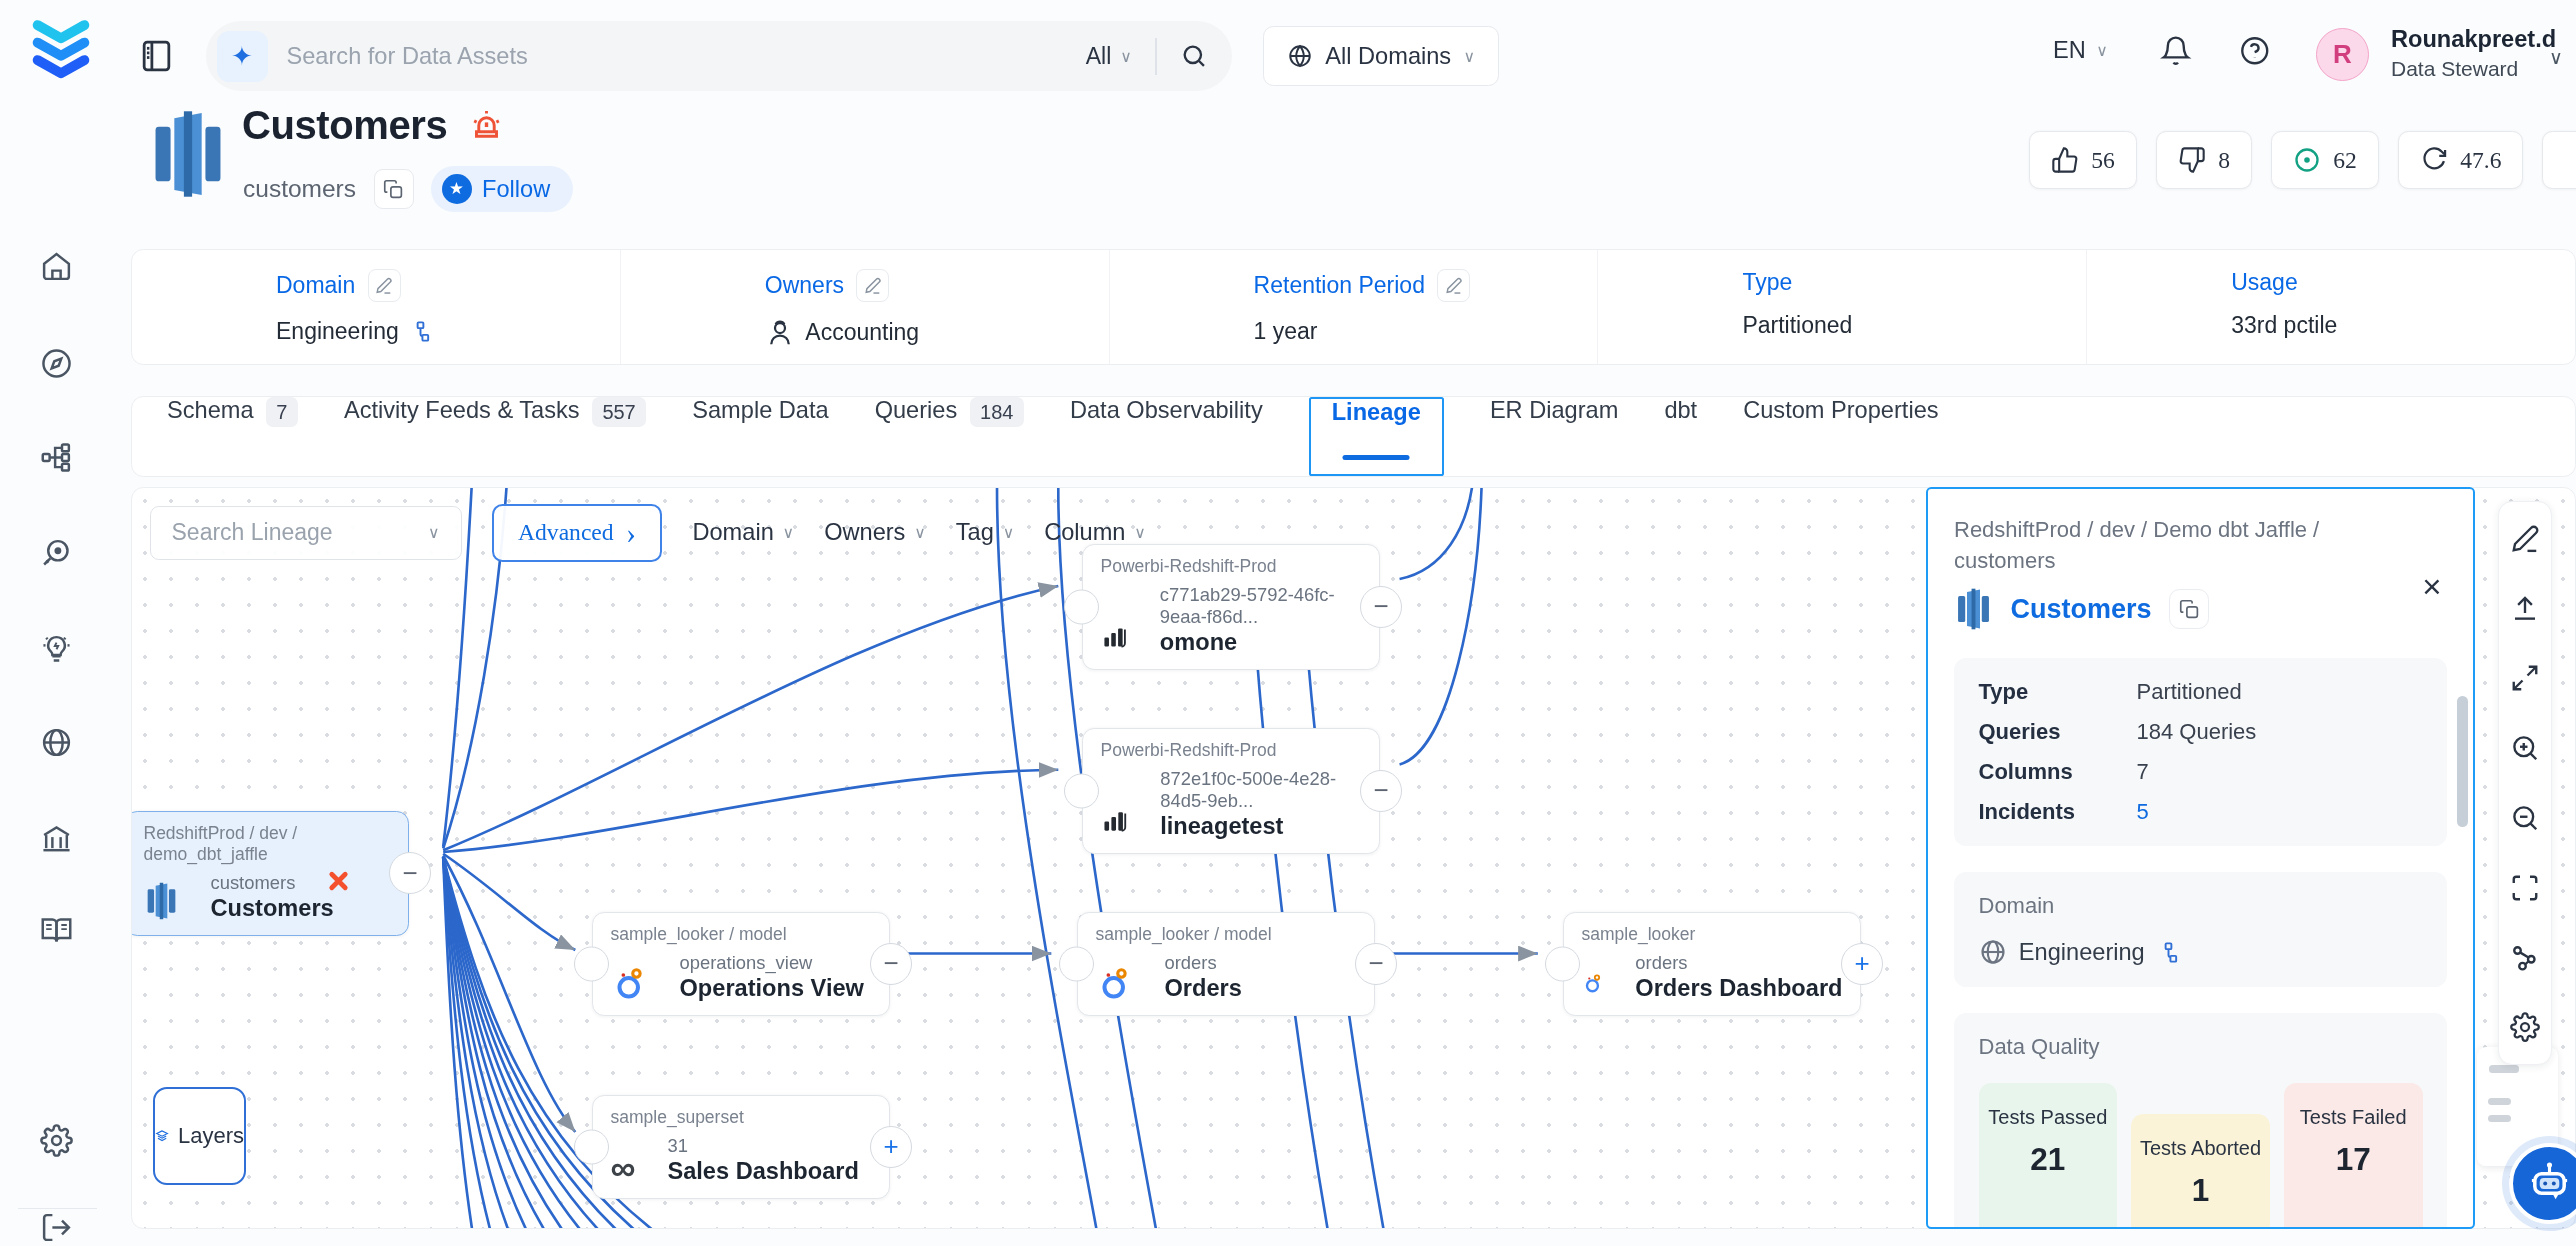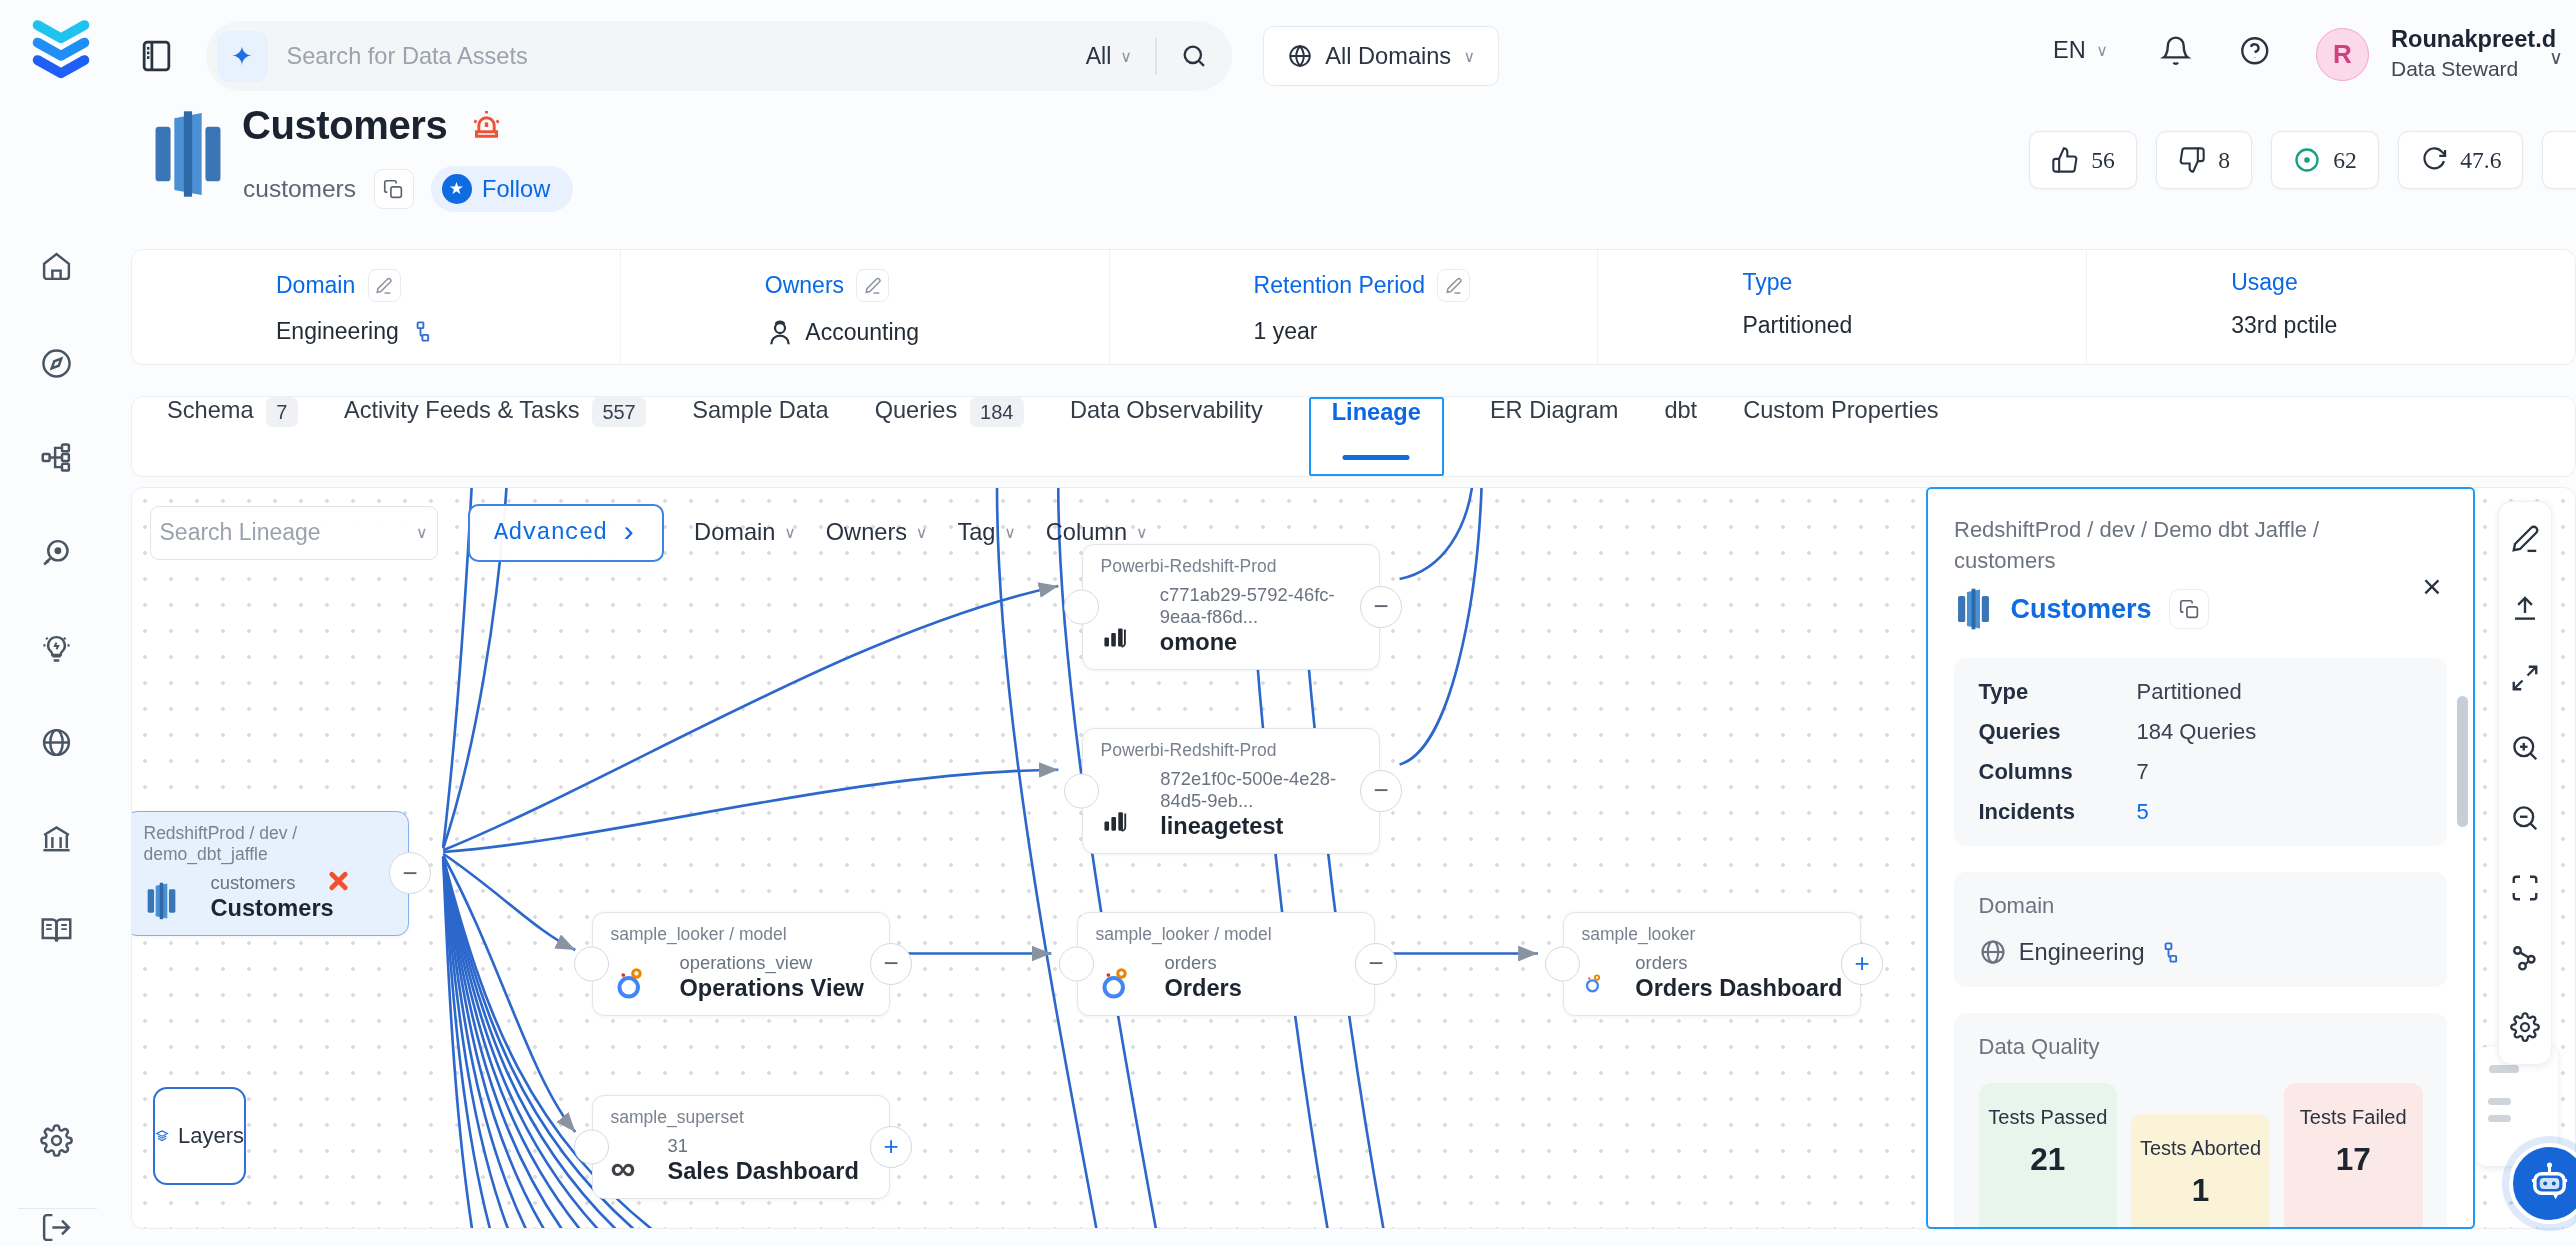--- a/index.html
+++ b/index.html
@@ -58,22 +58,22 @@
   .tab { display:flex; align-items:flex-start; gap:12.3px; font-size:23.6px; color:#333c49; cursor:pointer; height:100%; }
   .tab .badge { background:#f0f1f4; border-radius:7px; padding:3.5px 10.5px; font-size:20px; color:#394150; }
   .tab--active { position:relative; color:#0968e5; font-weight:bold; border:2.6px solid #1e96f5; border-radius:2.6px; padding:0 21px; }
   .tab--active::after { content:""; position:absolute; bottom:14px; left:50%; transform:translateX(-50%); width:67px; height:5.3px; background:#0f6be0; border-radius:2.6px; }
 
   
   .canvas { position:absolute; left:131px; top:487px; width:2445px; height:742px; background:#fff; border:1.8px solid #eceff2; border-radius:12.3px; overflow:hidden;
     background-image: radial-gradient(circle, #d9dde2 1.8px, transparent 1.9px); background-size:26px 26px; }
   .edges { position:absolute; left:0; top:0; z-index:1; }
   .ln-toolbar { position:absolute; left:17.5px; top:15.8px; z-index:4; display:flex; align-items:center; gap:30px; }
-  .ln-search { width:288px; height:54px; border:1.8px solid #e0e4e9; border-radius:8.8px; background:rgba(255,255,255,.92); display:flex; align-items:center; justify-content:space-between; padding:0 9px; font-size:23px; color:#9aa3ad; cursor:pointer; }
-  .adv-btn { height:58px; padding:0 24.5px; background:rgba(255,255,255,.95); border:2.6px solid #3f83e8; border-radius:10.5px; color:#0f6be0; font-size:23.6px; display:flex; align-items:center; gap:12.3px; cursor:pointer; font-family:Liberation Mono, monospace; }
+  .ln-search { width:312px; height:54px; border:1.8px solid #e0e4e9; border-radius:8.8px; background:rgba(255,255,255,.92); display:flex; align-items:center; justify-content:space-between; padding:0 21px; font-size:23px; color:#9aa3ad; cursor:pointer; }
+  .adv-btn { height:58px; padding:0 24.5px; background:rgba(255,255,255,.95); border:2.6px solid #3f83e8; border-radius:10.5px; color:#0f6be0; font-size:23.6px; display:flex; align-items:center; gap:12.3px; cursor:pointer; font-family:Liberation Serif, serif; }
   .ln-filter { display:flex; align-items:center; gap:8.8px; font-size:23.6px; color:#2a3342; cursor:pointer; }
 
   .node { position:absolute; z-index:3; width:298px; background:#fff; border:1.8px solid #e2e6ea; border-radius:12.3px; padding:10.5px 17.5px 12.3px; box-shadow:0 0.9px 3.5px rgba(25,35,55,.06); }
   .node-service { font-size:17.5px; color:#79828e; }
   .node-main { display:flex; align-items:flex-end; gap:32px; margin-top:7px; }
   .node-sub { font-size:18.4px; color:#6a7380; }
   .node-title { font-size:23.6px; font-weight:bold; color:#1d2531; margin-top:1.8px; white-space:nowrap; }
   .anchor { position:absolute; border-radius:50%; background:#fff; border:1.8px solid #d5dae0; z-index:4; }
   .anchor-l { width:35px; height:35px; left:-19px; top:50%; transform:translateY(-50%); }
   .anchor-r { width:42px; height:42px; right:-23px; top:50%; transform:translateY(-50%); display:flex; align-items:center; justify-content:center; font-size:26px; color:#5b6470; cursor:pointer; }

